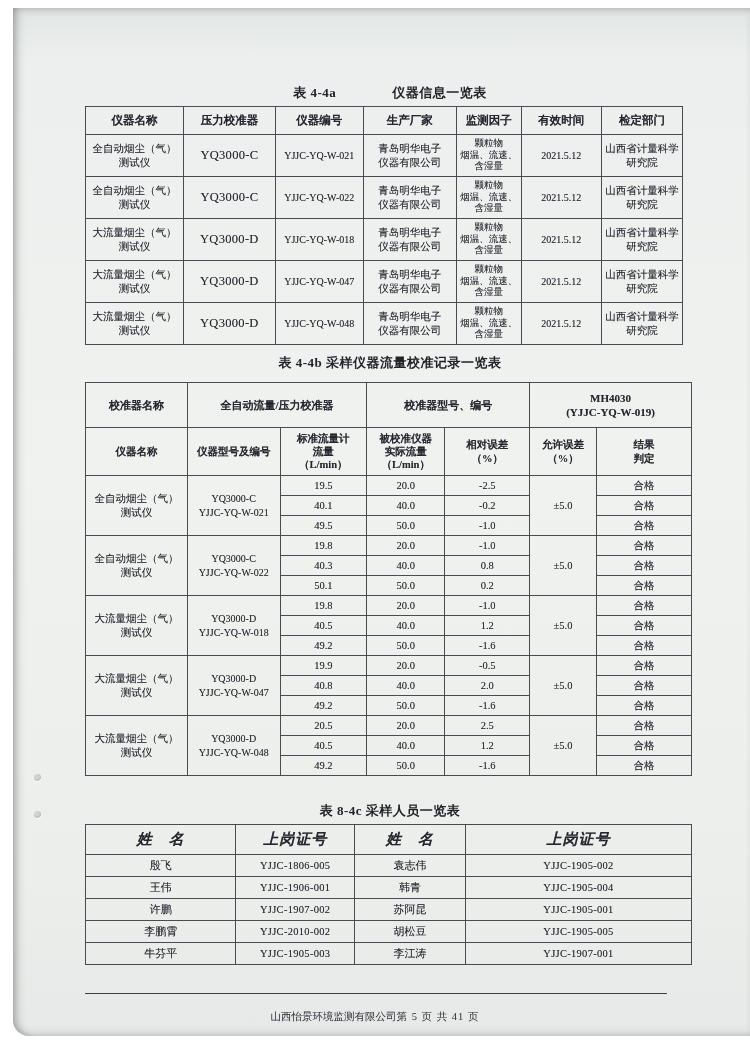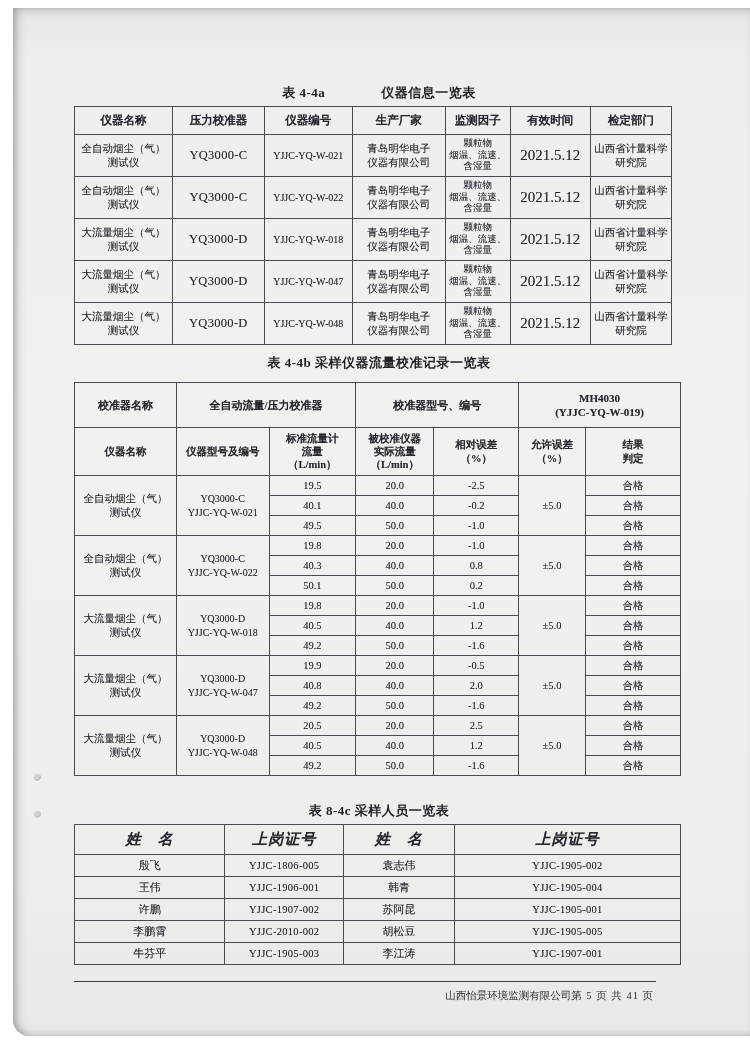--- a/index.html
+++ b/index.html
@@ -15,63 +15,63 @@
     box-shadow: inset 7px 0 9px -4px rgba(95,100,98,.5),
                 inset 0 7px 9px -6px rgba(130,135,132,.45),
                 inset 0 -5px 8px -5px rgba(120,126,122,.4);
     border-bottom-left-radius:16px;
   }
   .punch-hole {
     position:absolute; width:7px; height:7px; border-radius:50%;
     background:radial-gradient(circle at 40% 40%, #cfd3d1 0 30%, #b9bec0 70%, transparent 72%);
     box-shadow:0 1px 1px rgba(255,255,255,.8);
   }
-  .content { position:absolute; left:74px; top:84px; width:610px; }
+  .content { position:absolute; left:85px; top:84px; width:610px; }
 
   .tbl-title { text-align:center; font-weight:bold; font-size:13px; letter-spacing:.5px;
                color:#222228; margin:0 0 4px 0; }
   .tbl-title .gap { display:inline-block; width:56px; }
 
   table { border-collapse:collapse; table-layout:fixed; }
   th, td {
     border:1px solid #4a4a52; text-align:center; vertical-align:middle;
     white-space:pre-line; padding:1px 2px; font-weight:normal;
     text-shadow:0 0 .5px rgba(20,20,30,.35);
   }
   th { font-weight:bold; }
 
   
   .t1 { width:598px; font-size:10.5px; line-height:1.3; }
   .t1 thead th { height:28px; font-size:11.5px; }
   .t1 tbody td { height:42px; }
   .t1 td.model { font-size:12.5px; letter-spacing:.3px; }
   .t1 td.serial { font-size:10px; }
-  .t1 td.date { font-size:15px; }
+  .t1 td.date { font-size:10px; }
   .t1 td.factor { font-size:9.5px; line-height:1.25; }
 
   
   .t2 { width:607px; font-size:10.5px; line-height:1.3; margin-top:10px; }
   .t2 thead tr.h1 th { height:45px; font-size:11px; }
   .t2 thead tr.h2 th { height:48px; font-size:10.5px; line-height:1.25; }
   .t2 tbody td { height:20px; font-size:10.5px; }
   .t2 td.gname { font-size:10.5px; }
   .t2 td.gmodel { font-size:10px; line-height:1.35; }
 
   
   .t3 { width:607px; font-size:11px; }
   .t3 thead th { height:30px; font-size:15px; letter-spacing:1px;font-style:italic; }
   .t3 tbody td { height:22px; }
   .t3 td.code { font-size:10.5px; letter-spacing:.3px; }
 
   .sec-gap-a { height:9px; }
   .sec-gap-b { height:26px; }
 
   .footer {
-    margin-top:16px; width:582px; border-top:1.5px solid #3d3d45;
-    padding-top:7px; display:flex; justify-content:flex-end;
+    margin-top:28px; width:582px; border-top:1.5px solid #3d3d45;
+    padding-top:16px; display:flex; justify-content:center;
     font-size:10.5px; color:#2c2c34;
   }
   .footer .pageno { letter-spacing:1px; margin-right:2px; }
 </style>
 </head>
 <body>
 
 <div class="scan-page">
   <div class="punch-hole" style="left:21px; top:766px;"></div>
   <div class="punch-hole" style="left:21px; top:803px;"></div>

